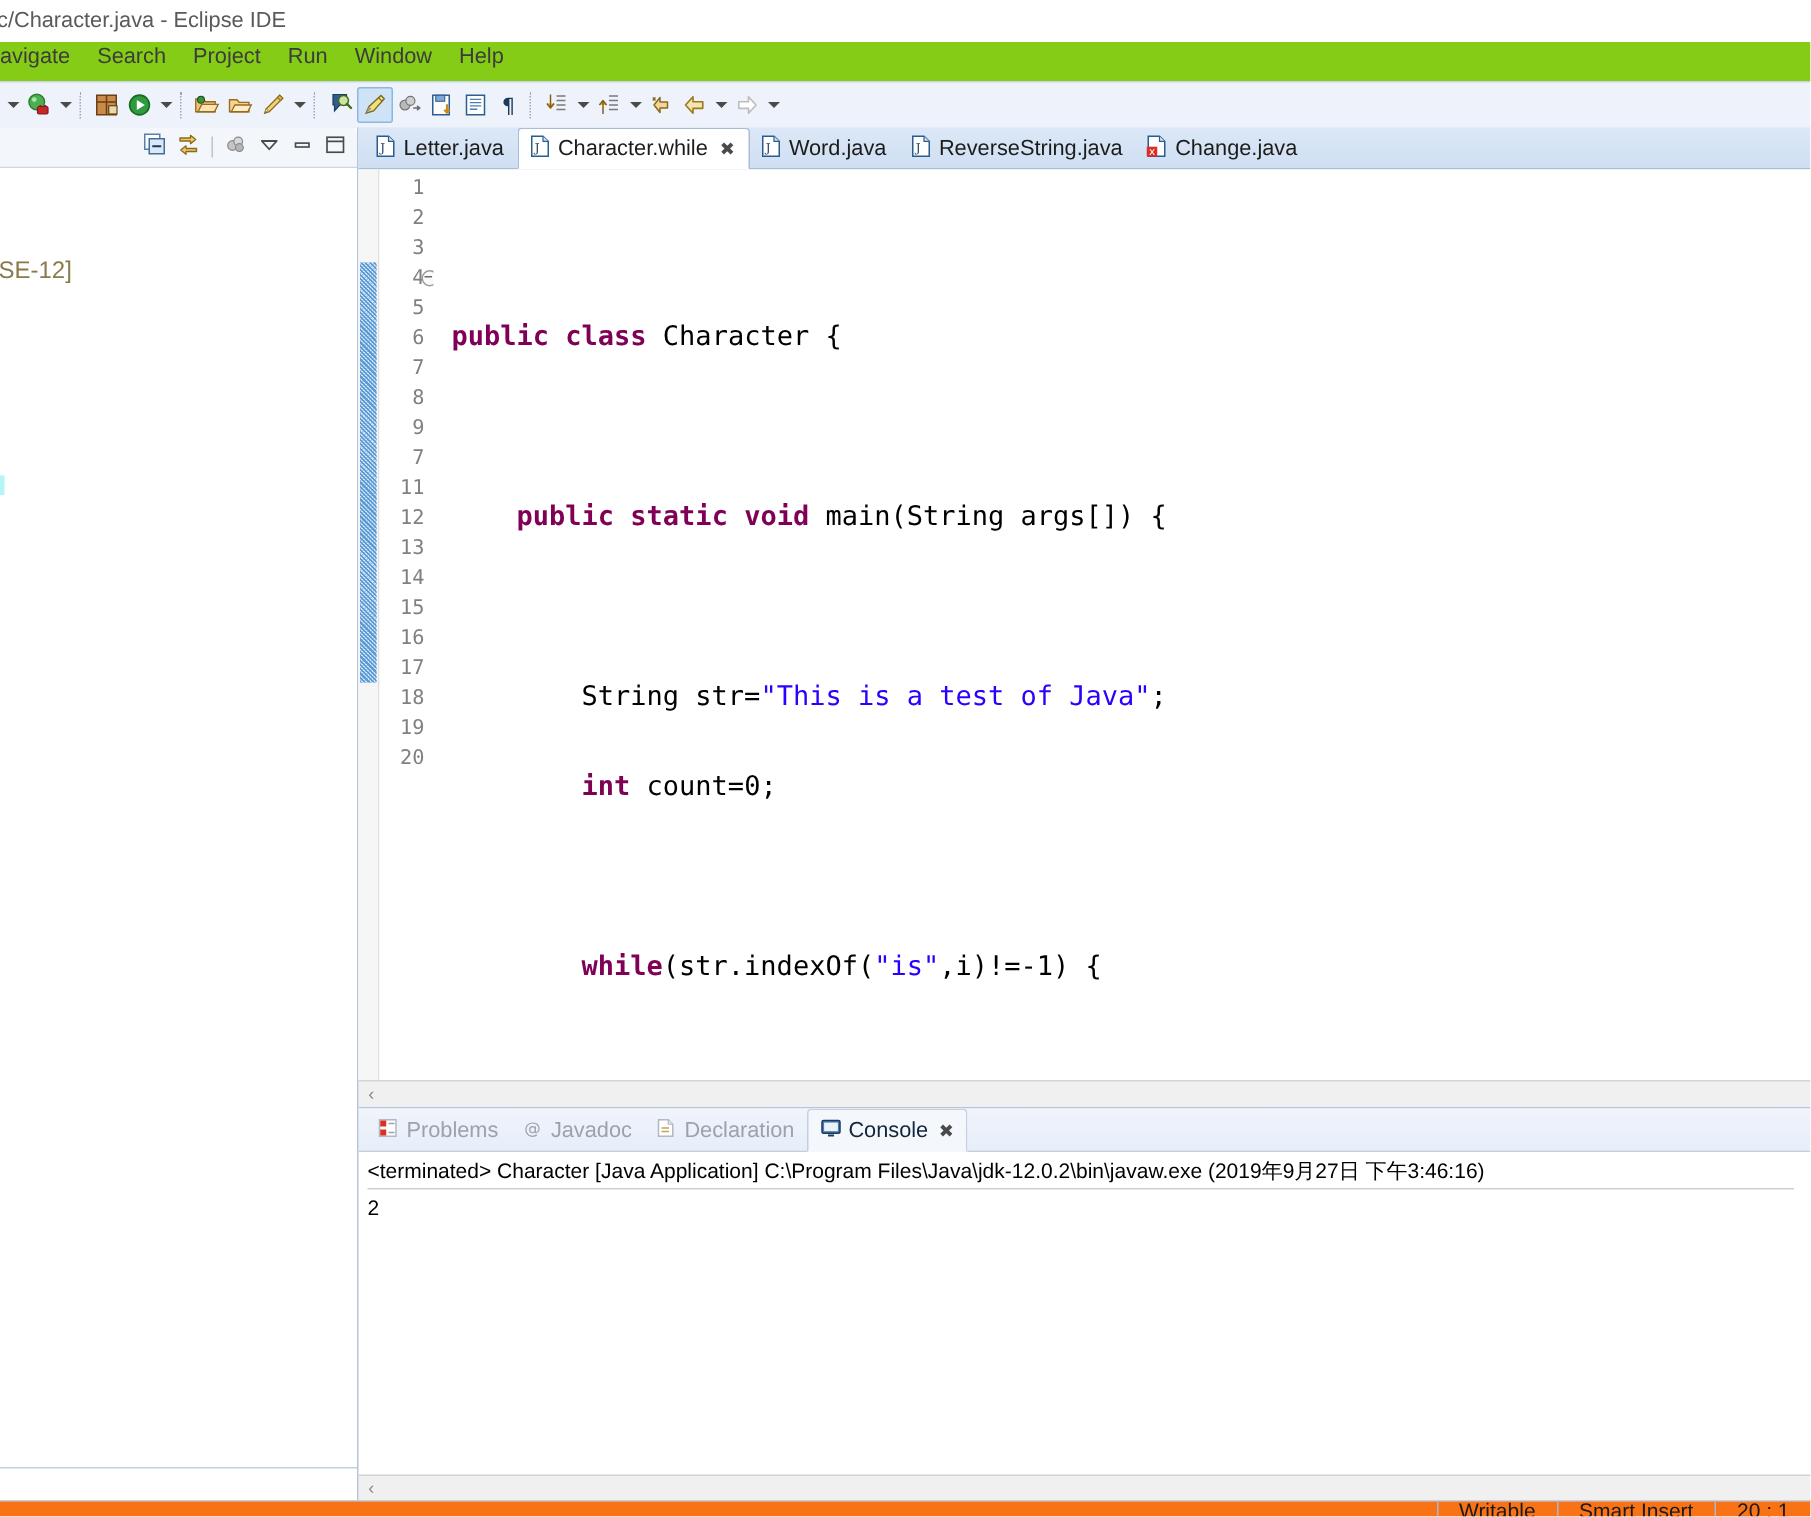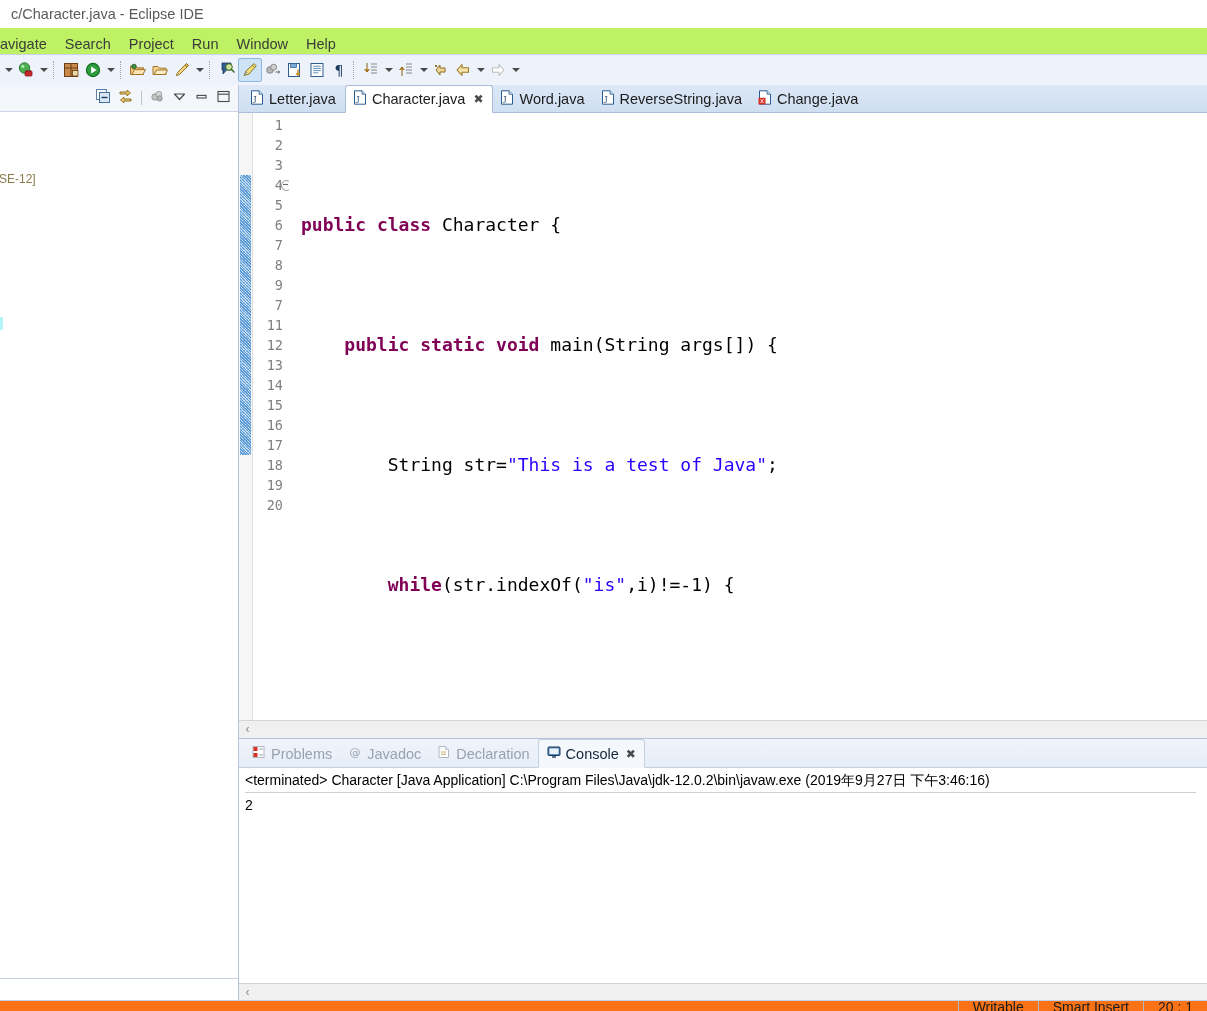--- a/index.html
+++ b/index.html
@@ -16,35 +16,35 @@
     color: #1a1a1a;
     position: relative;
   }
 
   
   #title-bar {
     height: 28px;
     background: #ffffff;
     display: flex;
     align-items: center;
-    padding-left: 13px;
+    padding-left: 0px;
   }
   #title-text {
     font-size: 14.5px;
     color: #5a5a5a;
     white-space: nowrap;
     margin-left: -2px;
   }
 
   
   #menu-bar {
     height: 26px;
-    background: #bef264;
-    display: flex;
-    align-items: flex-end;
+    background: #84cc16;
+    display: flex;
+    align-items: flex-start;
     gap: 0px;
     padding-left: 0px;
   }
   .menu-item {
     font-size: 14.5px;
     color: #3c3c3c;
     padding: 2px 9px;
     white-space: nowrap;
     cursor: default;
   }
@@ -132,21 +132,21 @@
   #left-tree {
     flex: 1;
     background: #ffffff;
     position: relative;
     overflow: hidden;
   }
   #tree-entry {
     position: absolute;
     top: 60px;
     left: -1px;
-    font-size: 12px;
+    font-size: 16px;
     color: #8a7a4a;
     white-space: nowrap;
   }
   #tree-selection-bit {
     position: absolute;
     top: 205px;
     left: 0;
     width: 3px;
     height: 13px;
     background: #b5f5f5;
@@ -632,21 +632,21 @@
       </div>
 
       <div class="etab active">
         <span>
           <svg width="14" height="15" viewBox="0 0 14 15">
             <path d="M1.5 0.8 L9 0.8 L12.5 4.2 L12.5 14.2 L1.5 14.2 Z" fill="#ffffff" stroke="#2a5d8f" stroke-width="1"></path>
             <path d="M9 0.8 L9 4.2 L12.5 4.2" fill="#cfe0f0" stroke="#2a5d8f" stroke-width="0.8"></path>
             <text x="5.2" y="11.4" font-size="8" fill="#1b3a5c" font-family="DejaVu Serif, serif" text-anchor="middle">J</text>
           </svg>
         </span>
-        <span>Character.java</span>
+        <span>Character.while</span>
         <span class="close-x">✖</span>
       </div>
 
       <div class="etab">
         <span>
           <svg width="14" height="15" viewBox="0 0 14 15">
             <path d="M1.5 0.8 L9 0.8 L12.5 4.2 L12.5 14.2 L1.5 14.2 Z" fill="#ffffff" stroke="#2a5d8f" stroke-width="1"></path>
             <path d="M9 0.8 L9 4.2 L12.5 4.2" fill="#cfe0f0" stroke="#2a5d8f" stroke-width="0.8"></path>
             <text x="5.2" y="11.4" font-size="8" fill="#1b3a5c" font-family="DejaVu Serif, serif" text-anchor="middle">J</text>
           </svg>
@@ -712,20 +712,21 @@
 
       <div id="fold-column"></div>
 
       <div id="code-area">
         <div class="cl"></div>
         <div class="cl"><span class="kw">public</span> <span class="kw">class</span> <span class="pl">Character {</span></div>
         <div class="cl"></div>
         <div class="cl">    <span class="kw">public</span> <span class="kw">static</span> <span class="kw">void</span> <span class="pl">main(String args[]) {</span></div>
         <div class="cl"></div>
         <div class="cl">        <span class="pl">String str=</span><span class="str">"This is a test of Java"</span><span class="pl">;</span></div>
+        <div class="cl">        <span class="kw">int</span> <span class="pl">count=0;</span></div>
         <div class="cl"></div>
         <div class="cl">        <span class="kw">while</span><span class="pl">(str.indexOf(</span><span class="str">"is"</span><span class="pl">,i)!=-1) {</span></div>
         
         
         
         
         
         
         
         

